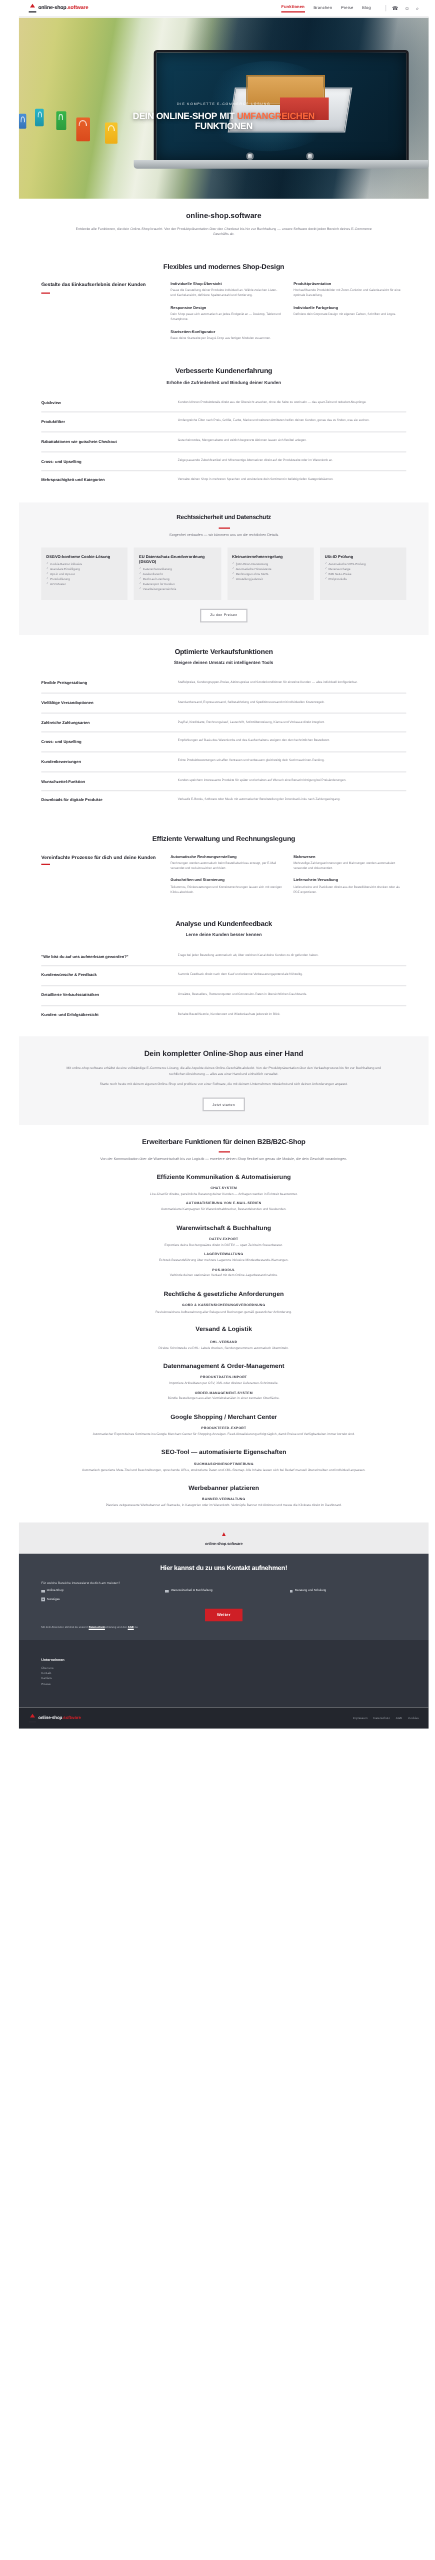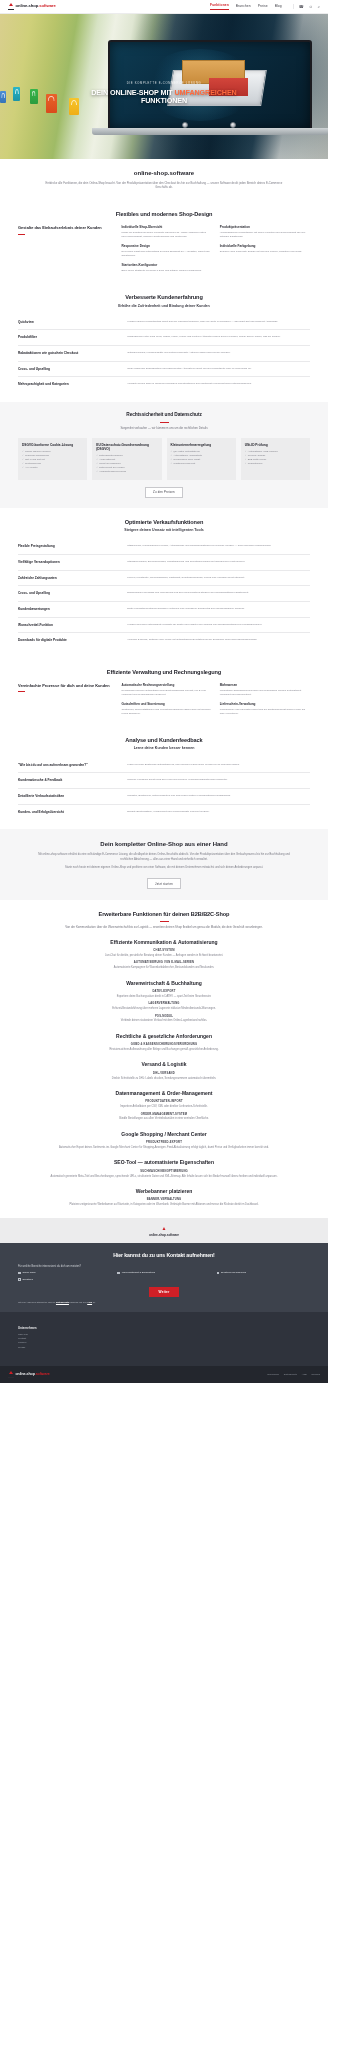--- a/index.html
+++ b/index.html
@@ -6,21 +6,21 @@
   * { margin:0; padding:0; box-sizing:border-box; }
   html,body { width:348px; }
   body {
     font-family:"Liberation Sans", sans-serif;
     background:#ffffff;
     color:#2b2b33;
     font-size:4px;
     line-height:1.45;
     -webkit-font-smoothing:antialiased;
   }
-  .wrap { width:328px; overflow:hidden; }
+  .wrap { width:328px; overflow:hidden;margin-left:15px; }
 
   
   .site-header{
     height:14px; background:#fff; display:flex; align-items:center;
     padding:0 8px; border-bottom:1px solid #ececed; position:relative; z-index:10;
   }
   .logo{ display:flex; align-items:center; gap:1.5px; }
   .logo-mark{ width:6px; height:7px; position:relative; }
   .logo-mark:before{
     content:""; position:absolute; left:1px; top:0; width:0; height:0;

